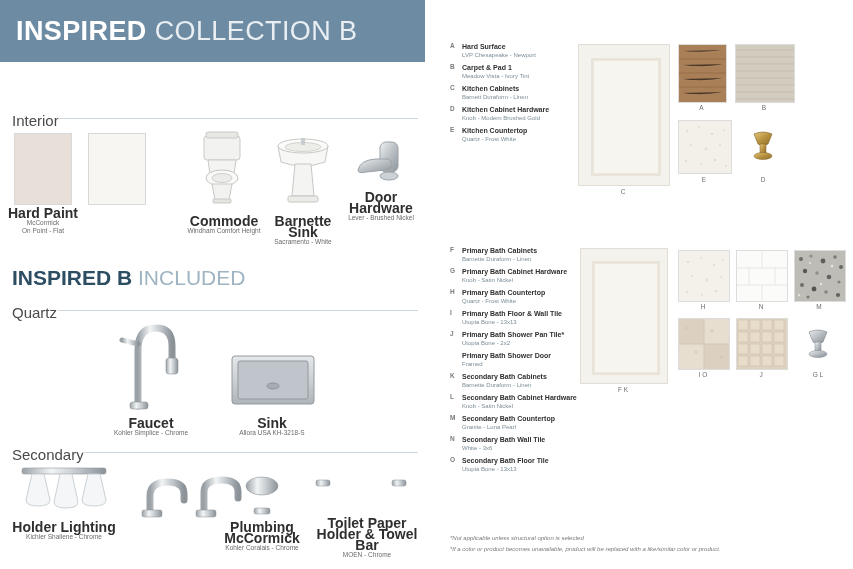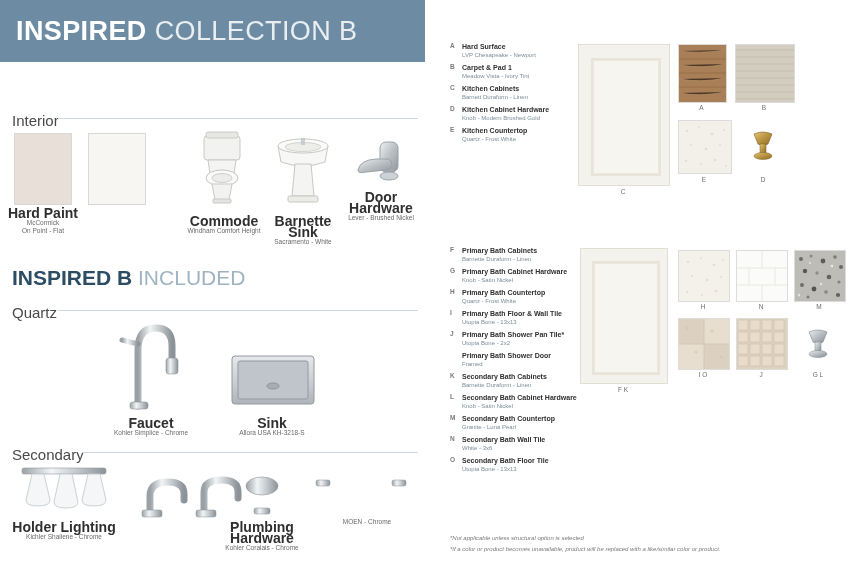--- a/index.html
+++ b/index.html
@@ -221,32 +221,33 @@
       <path d="M12 46 L12 30 Q12 16 30 16 Q46 16 46 28 L46 34" fill="none" stroke="url(#chr)" stroke-width="7" stroke-linecap="round"></path>
       <rect x="4" y="44" width="20" height="7" rx="2" fill="url(#chr)" stroke="#8b9298" stroke-width=".5"></rect>
       <path d="M30 16 L30 8" stroke="url(#chr)" stroke-width="6" stroke-linecap="round"></path>
       <path d="M66 46 L66 26 Q66 14 84 14 Q100 14 100 26 L100 32" fill="none" stroke="url(#chr)" stroke-width="7" stroke-linecap="round"></path>
       <rect x="58" y="44" width="20" height="7" rx="2" fill="url(#chr)" stroke="#8b9298" stroke-width=".5"></rect>
       <ellipse cx="124" cy="20" rx="16" ry="9" fill="url(#chr)" stroke="#8b9298" stroke-width=".6"></ellipse>
       <path d="M124 29 L124 44" stroke="url(#chr)" stroke-width="5"></path>
       <rect x="116" y="42" width="16" height="6" rx="2" fill="url(#chr)" stroke="#8b9298" stroke-width=".5"></rect>
     </svg>
     <div class="item" style="left:204px;top:522px;width:116px;">
-      <div class="nm">Plumbing Hardware</div>
+      <div class="nm">Plumbing McCormick</div>
       <div class="d1">Kohler Coralais - Chrome</div>
     </div>
 
     <svg class="fx" style="left:312px;top:474px;" width="100" height="46" viewBox="0 0 100 46">
       <path d="M10 10 L10 26" stroke="url(#chr)" stroke-width="6" stroke-linecap="round"></path>
       <path d="M10 24 L86 24" stroke="url(#chr)" stroke-width="6" stroke-linecap="round"></path>
       <path d="M86 10 L86 26" stroke="url(#chr)" stroke-width="6" stroke-linecap="round"></path>
       <rect x="4" y="6" width="14" height="6" rx="2" fill="url(#chr)" stroke="#8b9298" stroke-width=".5"></rect>
       <rect x="80" y="6" width="14" height="6" rx="2" fill="url(#chr)" stroke="#8b9298" stroke-width=".5"></rect>
     </svg>
     <div class="item" style="left:306px;top:518px;width:122px;">
+      <div class="nm">Toilet Paper Holder &amp; Towel Bar</div>
       <div class="d1">MOEN - Chrome</div>
     </div>
 
   </div>
 
   <div class="right">
 
 
     <div class="legend" style="left:10px;top:42px;width:130px;">
       <div class="row">

